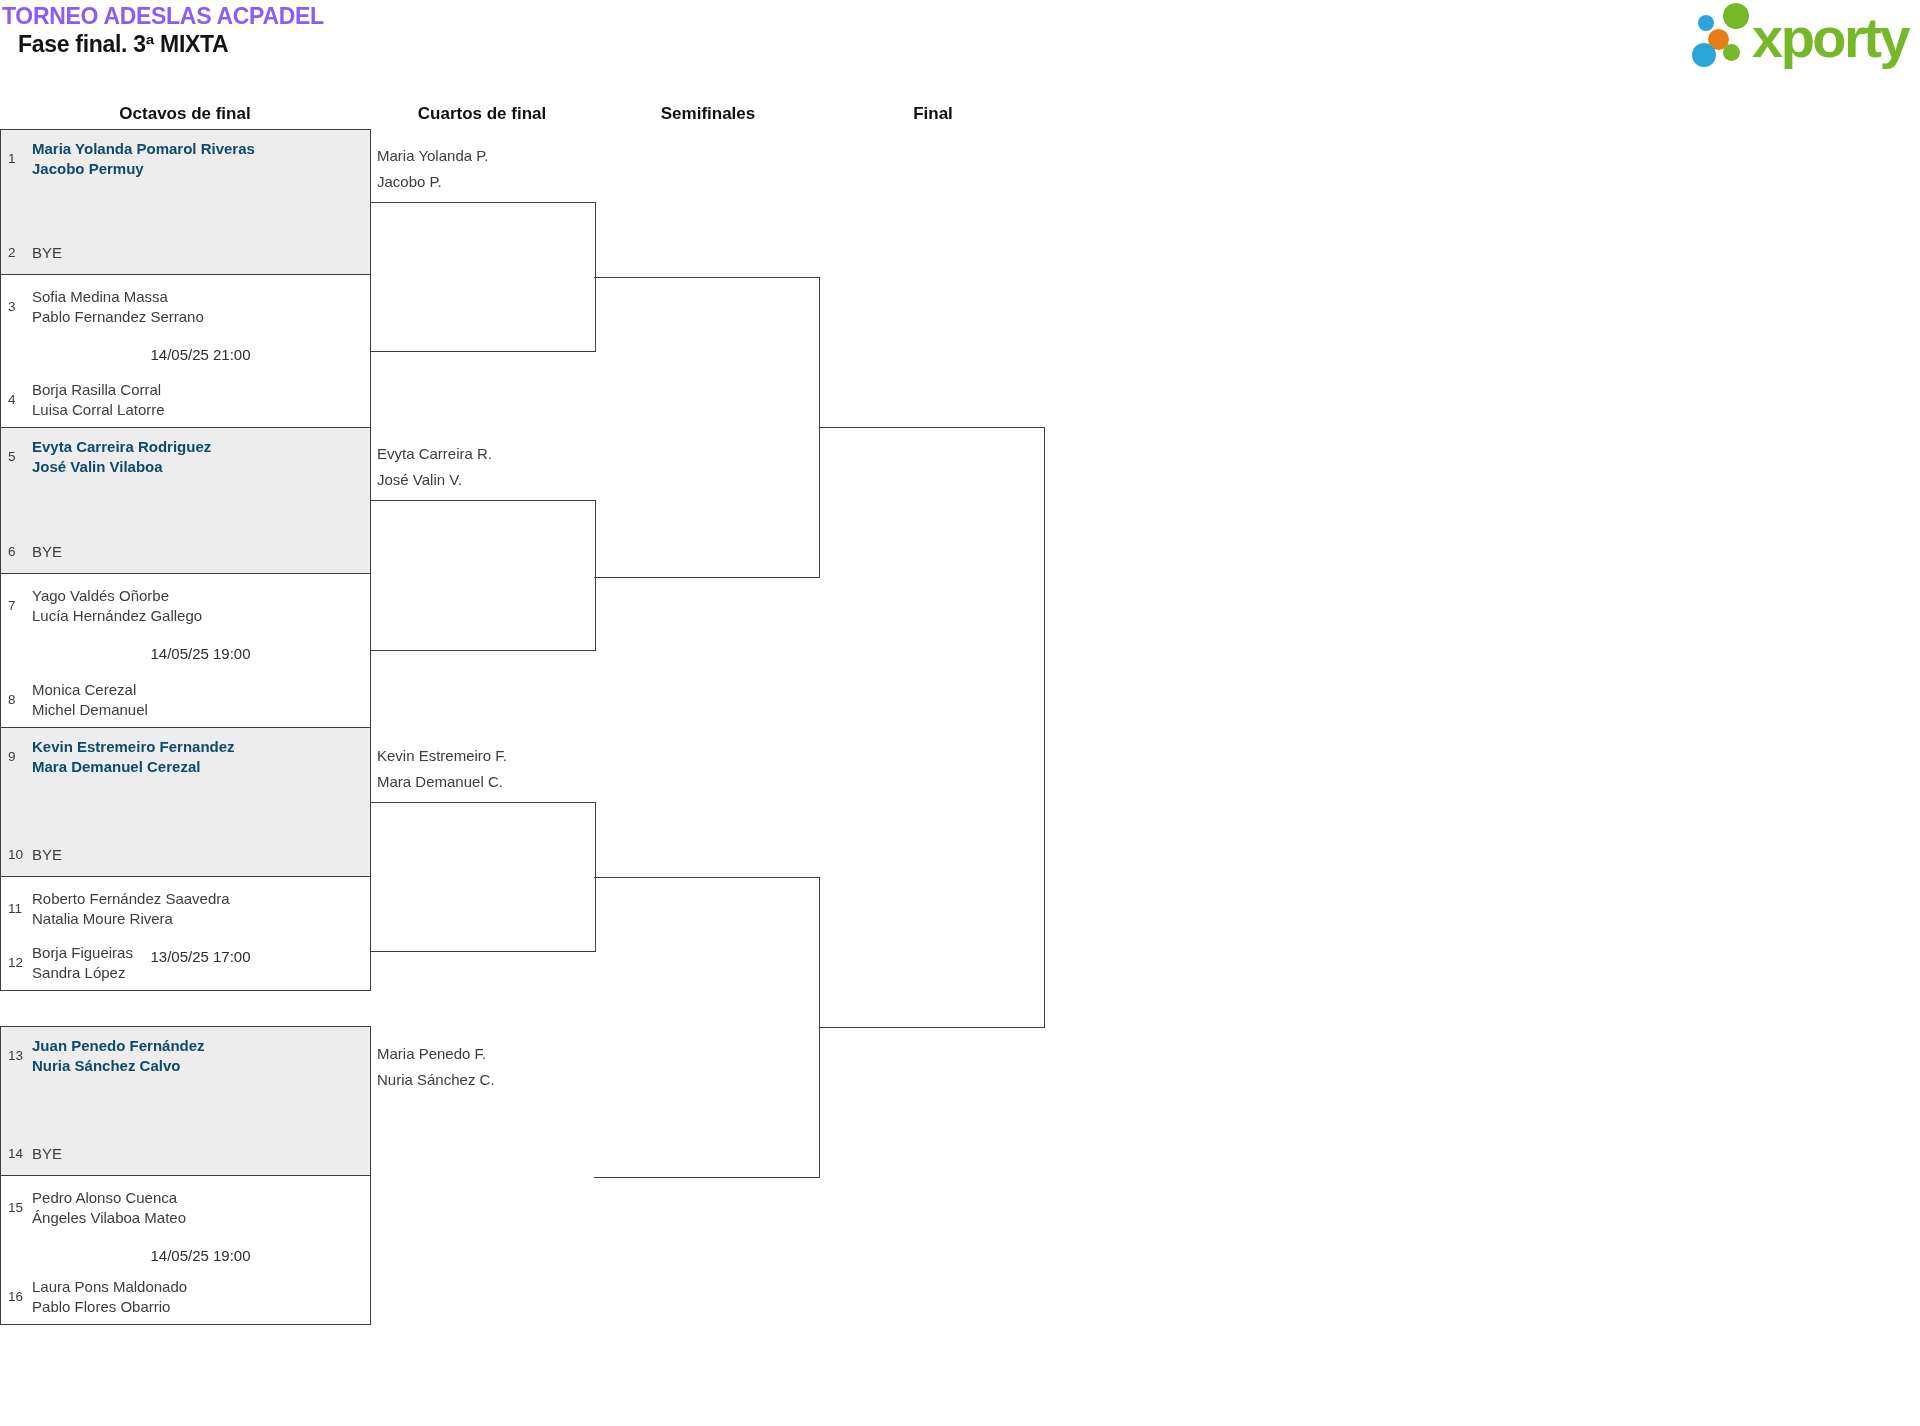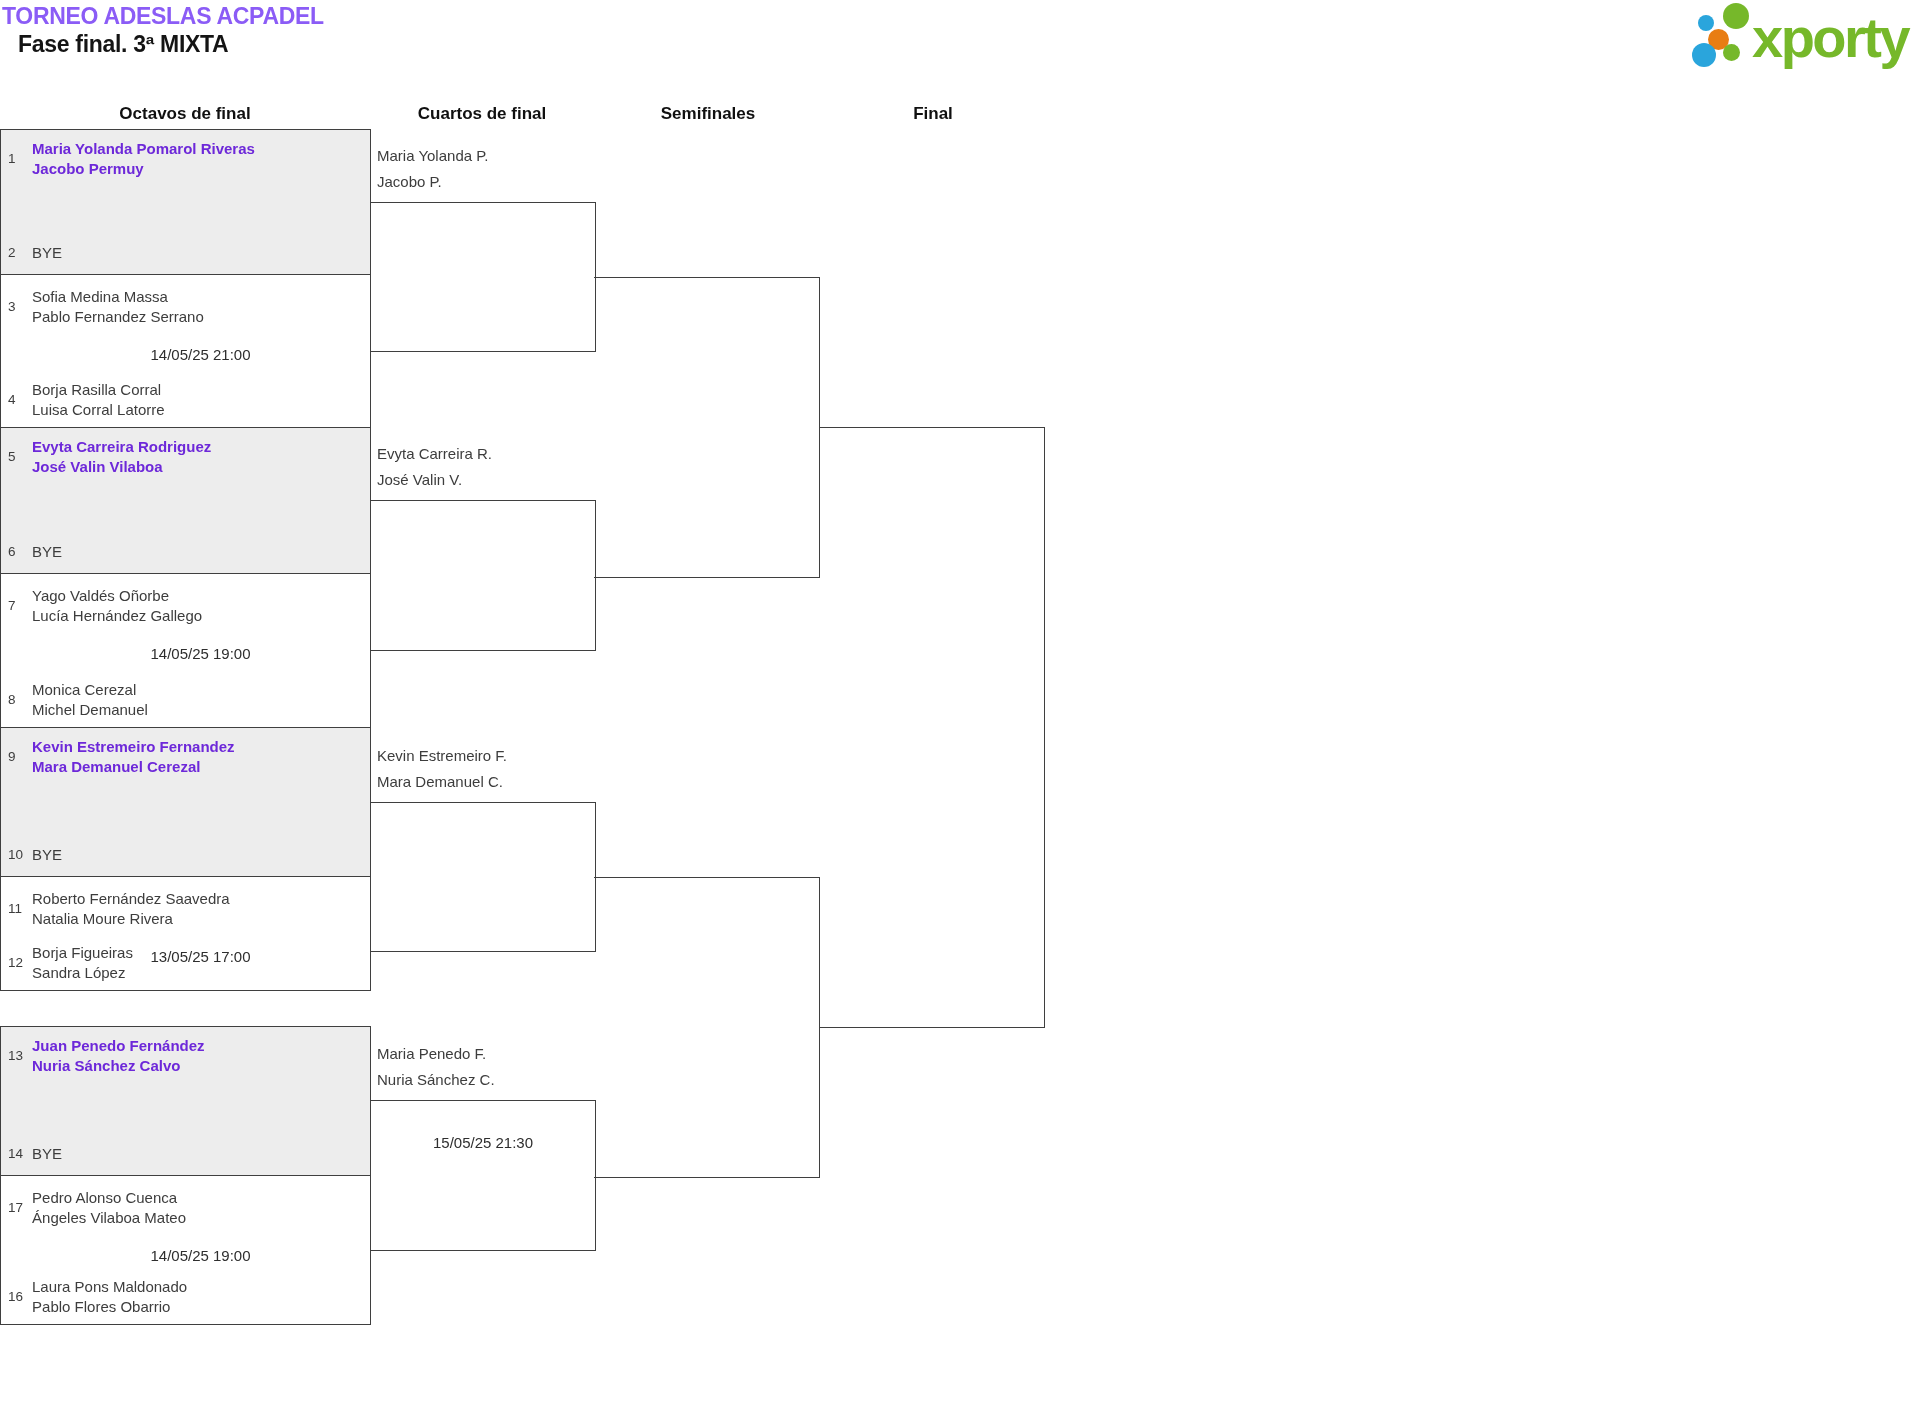--- a/index.html
+++ b/index.html
@@ -14,21 +14,21 @@
   
   .obox{position:absolute;left:0;width:371px;border:1px solid #3f3f3f;box-sizing:border-box;background:#ffffff;}
   .obox.bye{background:#ededed;}
   .qbox{position:absolute;left:370px;width:226px;border:1px solid #3f3f3f;box-sizing:border-box;background:transparent;}
   .sbox{position:absolute;left:594px;width:226px;border:1px solid #3f3f3f;border-left:none;box-sizing:border-box;}
   .fbox{position:absolute;left:819px;width:226px;border:1px solid #3f3f3f;border-left:none;box-sizing:border-box;}
 
   .entry{position:absolute;left:7px;display:flex;align-items:center;gap:9px;}
   .entry .seed{min-width:15px;font-size:13.5px;color:#3d3d3d;}
   .entry .names{font-size:15px;color:#3d3d3d;line-height:19.5px;}
-  .entry .names.bold{font-weight:700;color:#6d28d9;}
+  .entry .names.bold{font-weight:700;color:#0c4a6e;}
   .entry.top{top:9px;}
   .entry.bot{bottom:8px;}
   .entry.byerow{bottom:12px;}
   .mdate{position:absolute;left:0;top:71px;width:100%;text-align:center;font-size:15px;color:#2e2e2e;margin-left:15px;}
 
   .qlabel{position:absolute;left:377px;font-size:15px;color:#3d3d3d;line-height:26px;}
   .qdate{position:absolute;left:0;top:33px;width:100%;text-align:center;font-size:15px;color:#2e2e2e;}
 
   
   .logo{position:absolute;left:1690px;top:0;width:228px;height:70px;}
@@ -167,21 +167,21 @@
       </div>
     </div>
     <div class="entry byerow">
       <span class="seed">14</span>
       <div class="names">BYE</div>
     </div>
   </div>
 
   <div class="obox" style="top:1175px;height:150px">
     <div class="entry" style="top:12px">
-      <span class="seed">17</span>
+      <span class="seed">15</span>
       <div class="names">
         <div>Pedro Alonso Cuenca</div>
           <div>Ángeles Vilaboa Mateo</div>
       </div>
     </div>
     <div class="mdate">14/05/25 19:00</div>
     <div class="entry bot">
       <span class="seed">16</span>
       <div class="names">
         <div>Laura Pons Maldonado</div>
@@ -203,22 +203,19 @@
       <div>Mara Demanuel C.</div>
   </div>
   <div class="qlabel" style="top:1041px">
     <div>Maria Penedo F.</div>
       <div>Nuria Sánchez C.</div>
   </div>
 
   <div class="qbox" style="top:202px;height:150px"></div>
   <div class="qbox" style="top:500px;height:151px"></div>
   <div class="qbox" style="top:802px;height:150px"></div>
-  <div class="qbox" style="top:1100px;height:151px">
-    <div class="qdate">15/05/25 21:30</div>
-  </div>
 
   <div class="sbox" style="top:277px;height:301px"></div>
   <div class="sbox" style="top:877px;height:301px"></div>
 
   <div class="fbox" style="top:427px;height:601px"></div>
 
 </div>
 
 </body></html>

